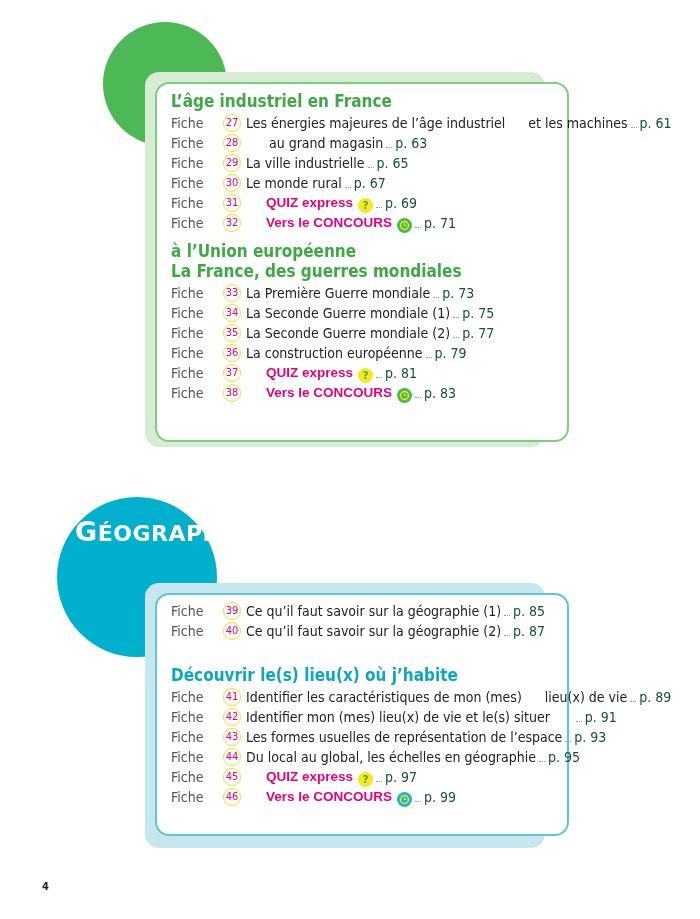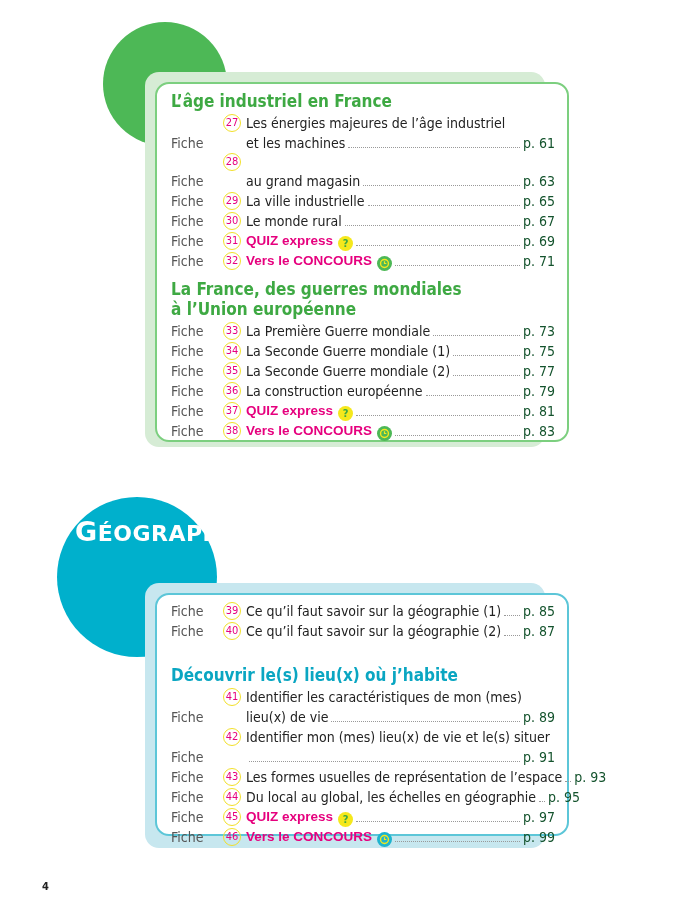--- a/index.html
+++ b/index.html
@@ -12,24 +12,24 @@
   .s-blue{left:145px;top:583px;width:400px;height:265px;background:#c7e7ef;}
   .panel{position:absolute;background:#fff;border-radius:14px;box-sizing:border-box;padding:4px 12px 0 14px;}
   .p-green{left:155px;top:82px;width:414px;height:360px;border:2px solid #7ccf7f;}
   .p-blue{left:155px;top:593px;width:414px;height:243px;border:2px solid #5cc6d8;}
   .sec-title{font-weight:bold;font-size:17px;line-height:20px;margin:3px 0 2px 0;}
   .p-green .sec-title{color:#3ea943;}
   .p-blue .sec-title{color:#0aa6c2;}
   .row{display:flex;align-items:flex-end;font-size:14px;line-height:20px;}
   .fiche{color:#555;width:52px;flex:none;}
   .num{flex:none;display:inline-flex;align-items:center;justify-content:center;width:18px;height:18px;border:1.5px solid #f2e02a;border-radius:50%;color:#e6007e;font-size:11px;margin-right:5px;box-sizing:border-box;align-self:center;}
-  .body{flex:1;display:flex;flex-direction:column;}
+  .body{flex:1;display:flex;flex-direction:row;}
   .line{display:flex;align-items:flex-end;}
   .txt{white-space:nowrap;color:#222;}
-  .txt.pink{color:#e6007e;font-weight:bold;font-family:"Liberation Sans",sans-serif;font-size:13.5px;}
+  .txt.pink{color:#e6007e;font-weight:bold;font-family:"Liberation Sans",sans-serif;font-size:13.5px;margin-left:20px;}
   .dots{flex:1;border-bottom:1px dotted #999;margin:0 3px 5px 3px;min-width:6px;}
   .pg{flex:none;color:#14532d;}
   .ico{display:inline-flex;align-items:center;justify-content:center;width:15px;height:15px;border-radius:50%;margin-left:5px;vertical-align:middle;font-size:11px;font-weight:bold;}
   .ico-q{background:#f5e81c;color:#3ea943;}
   .ico-clock-g{background:#4db856;}
   .ico-clock-b{background:#1fb4cf;}
   .ico svg{width:11px;height:11px;}
   .geo-title{position:absolute;left:75px;top:516px;color:#fff;font-weight:bold;font-size:22px;letter-spacing:0.5px;font-family:"DejaVu Sans",sans-serif;}
   .geo-title .big{font-size:27px;}
   .pagenum{position:absolute;left:42px;top:880px;font-size:11px;font-weight:bold;color:#222;}
@@ -117,22 +117,22 @@
                 <path d="M6 3.5V6h2" fill="none" stroke="#f5e81c" stroke-width="1.3"></path>
               </svg>
             </span>
             <span class="dots"></span>
             <span class="pg">p. 71</span>
           </div>
         </div>
       </div>
     </div>
   <div class="sec-title" style="margin-top:8px;">
+    <div>à l’Union européenne</div>
     <div>La France, des guerres mondiales</div>
-    <div>à l’Union européenne</div>
   </div>
   <div id="h-s1">
       <div class="row">
         <span class="fiche">Fiche</span>
         <div class="body">
           <div class="line">
             <span class="num">33</span>
             <span class="txt">La Première Guerre mondiale</span>
             <span class="dots"></span>
             <span class="pg">p. 73</span>

